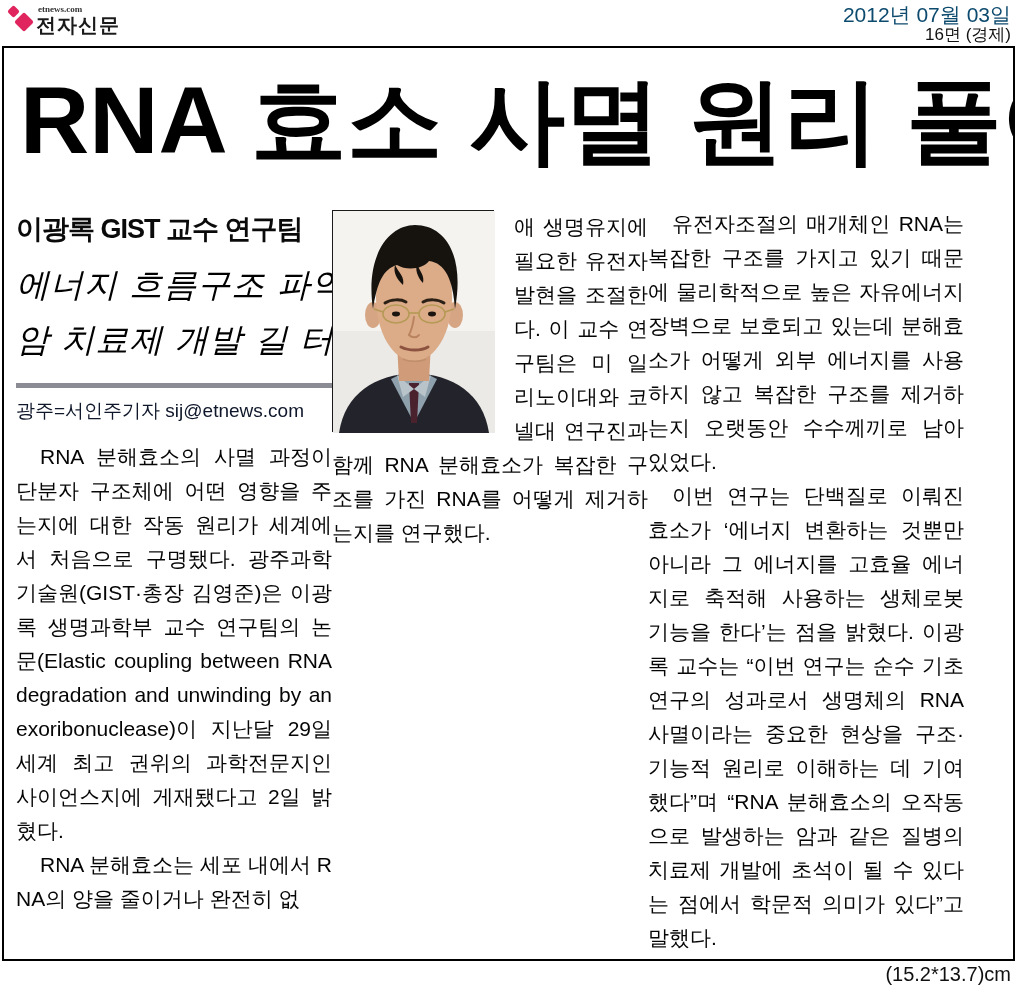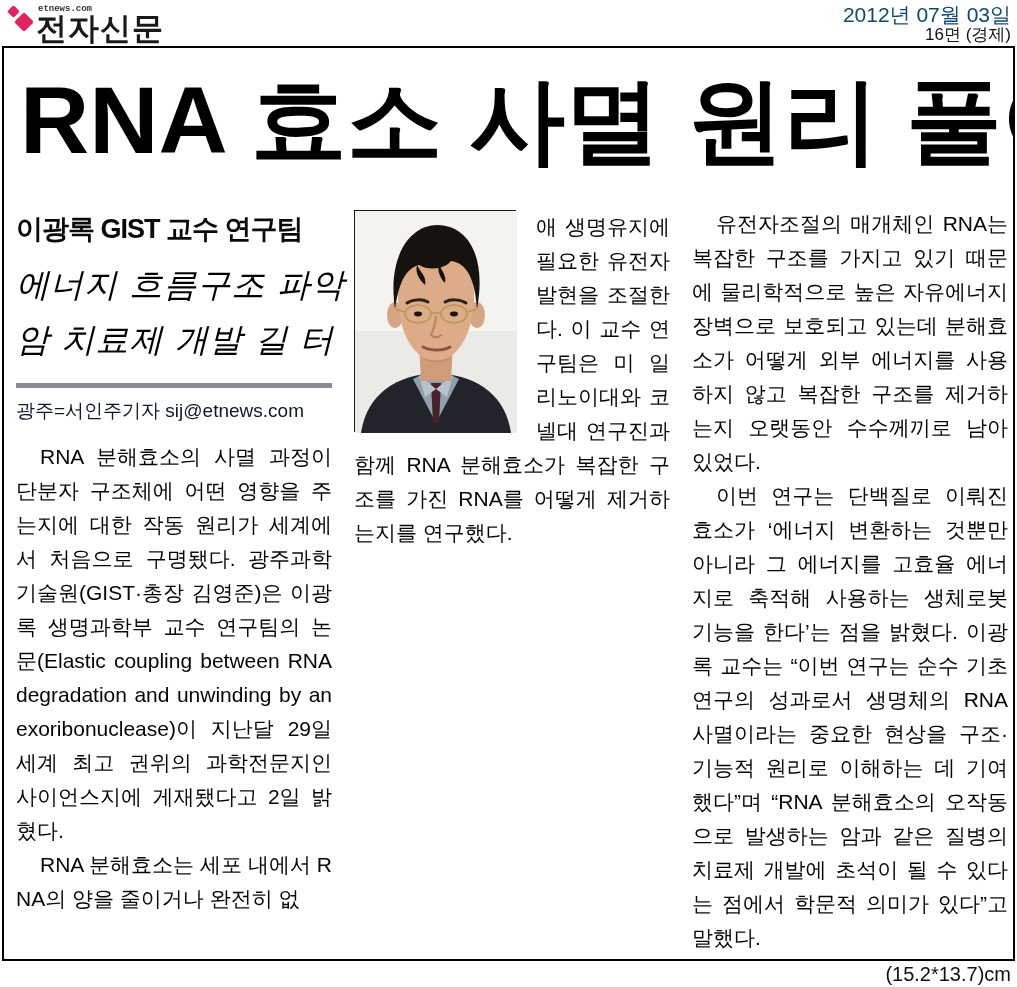--- a/index.html
+++ b/index.html
@@ -19,38 +19,38 @@
   .masthead{
     height:46px;display:flex;justify-content:space-between;
     align-items:flex-start;padding:2px 6px 0 6px;
   }
   .logo{display:flex;align-items:flex-start;}
   .logo-marks{position:relative;width:30px;height:40px;flex:0 0 30px;}
   .logo-marks .sq{position:absolute;display:block;background:var(--brand-pink);border-radius:2px;}
   .logo-marks .sq1{width:9px;height:9px;left:3px;top:5px;transform:rotate(45deg);}
   .logo-marks .sq2{width:14px;height:14px;left:11px;top:13px;transform:rotate(45deg);}
   .logo-text{display:flex;flex-direction:column;line-height:1;}
-  .logo-site{font-family:Liberation Mono, monospace;font-weight:bold;font-size:9px;color:#333;margin:3px 0 1px 2px;letter-spacing:0;}
-  .logo-name{font-family:Liberation Mono, monospace;font-weight:900;font-size:31px;color:#1a1a1a;letter-spacing:1px;text-align:right;}
+  .logo-site{font-family:Liberation Serif, serif;font-weight:bold;font-size:9px;color:#333;margin:3px 0 1px 2px;letter-spacing:0;}
+  .logo-name{font-family:Liberation Serif, serif;font-weight:900;font-size:20px;color:#1a1a1a;letter-spacing:1px;text-align:right;}
   .dateblock{text-align:right;font-family:var(--sans);line-height:1.1;padding-top:1px;}
   .date-line{font-size:21px;color:#0c4a6e;}
   .page-line{font-size:17px;color:#111;}
 
   
   .article-box{
     margin:0 2px;border:2px solid #000;height:915px;
     padding:8px 12px 0 12px;overflow:hidden;background:#fff;
   }
   .headline{
     font-family:var(--sans);font-weight:900;font-size:94px;line-height:1.35;
     letter-spacing:0px;color:#000;white-space:nowrap;margin:2px 0 22px 4px;
     transform:scaleX(1.02);transform-origin:left center;
   }
 
-  .cols{display:flex;gap:22px;}
+  .cols{display:flex;}
   .col{width:316px;flex:0 0 316px;}
 
   
   .kicker{
     font-family:var(--sans);font-weight:800;font-size:27px;letter-spacing:-1px;
     color:#0a0a0a;margin:4px 0 10px 0;white-space:nowrap;
   }
   .sub{
     font-family:var(--serif);font-size:33px;line-height:55px;color:#000;
     letter-spacing:1px;white-space:nowrap;font-style:italic;

